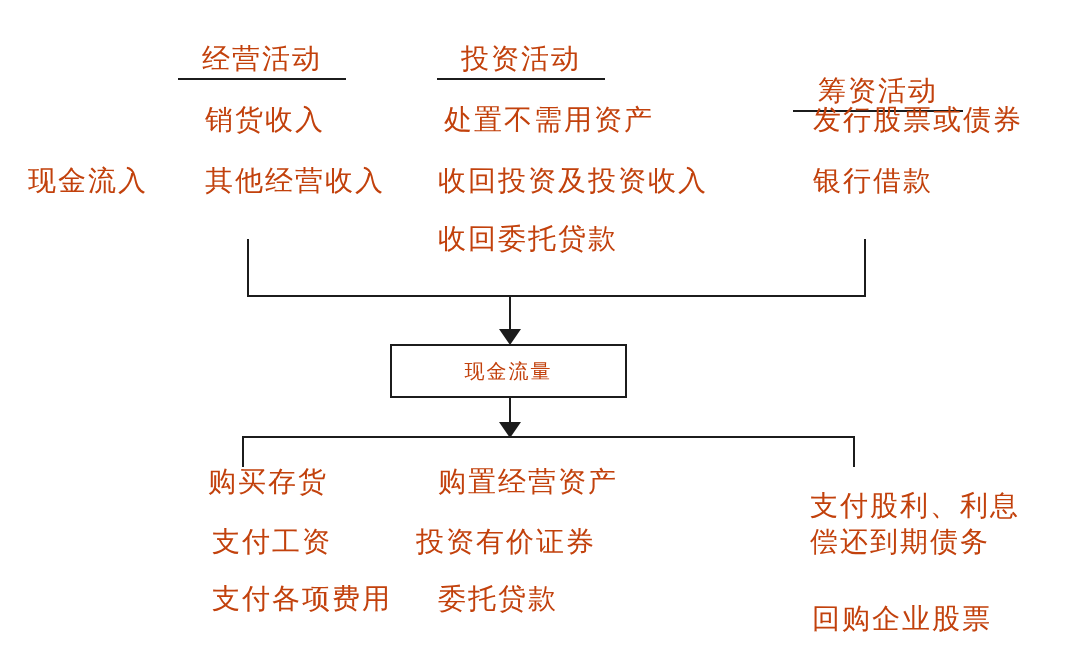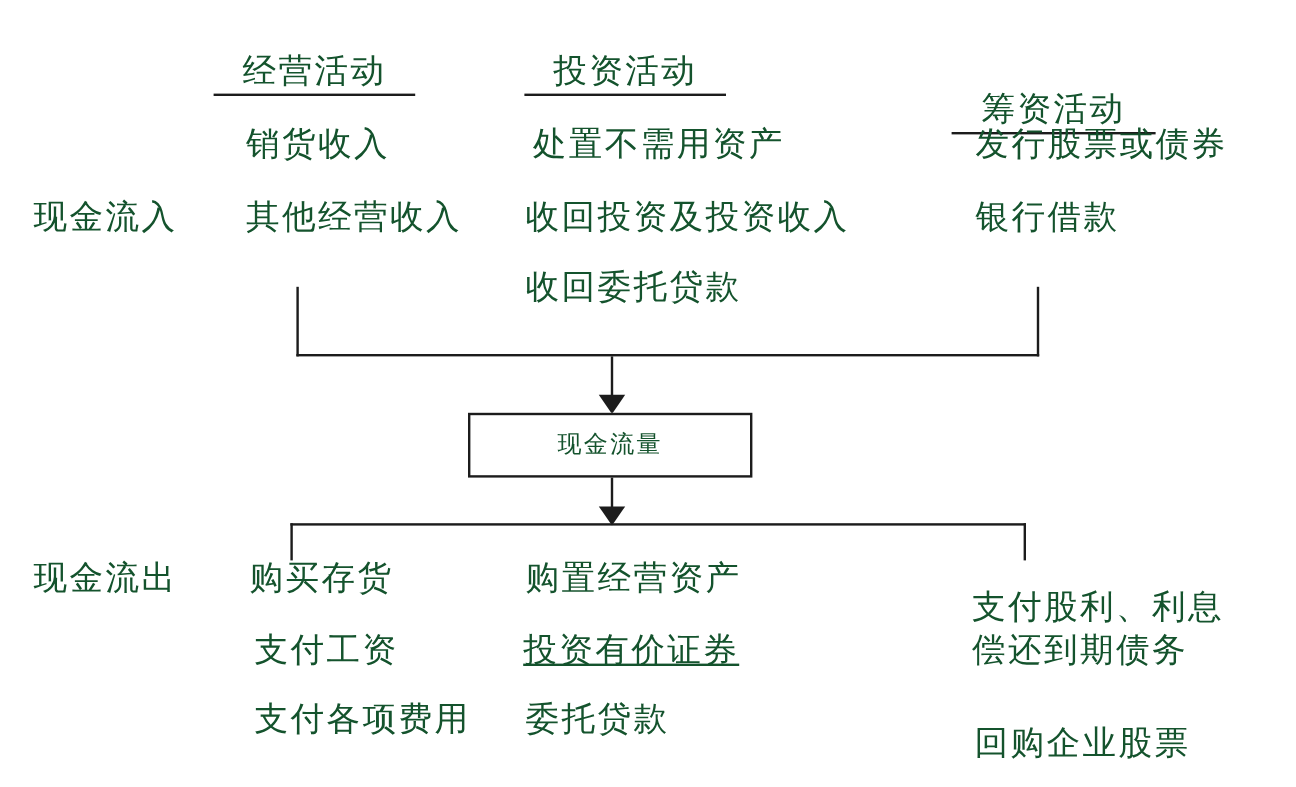--- a/index.html
+++ b/index.html
@@ -2,21 +2,21 @@
 <html><head>
 <meta charset="utf-8">
 <style>
   html, body { margin: 0; padding: 0; background: #ffffff; }
   .canvas {
     position: relative;
     width: 1080px;
     height: 656px;
     background: #ffffff;
     font-family: "Liberation Sans", "DejaVu Sans", sans-serif;
-    color: #14532d;
+    color: #c2410c;
     overflow: hidden;
   }
   .col-header {
     position: absolute;
     height: 36px;
     line-height: 34px;
     text-align: center;
     font-size: 28px;
     letter-spacing: 2px;
     border-bottom: 2px solid #1c1c1c;
@@ -65,21 +65,20 @@
 </head>
 <body>
 
 <div class="canvas">
 
   <div class="col-header" style="left:178px; top:42px; width:168px;">经营活动</div>
   <div class="col-header" style="left:437px; top:42px; width:168px;">投资活动</div>
   <div class="col-header" style="left:793px; top:42px; width:170px;margin-top:32px;">筹资活动</div>
 
   <div class="side-label" style="left:28px; top:166px;">现金流入</div>
-  <div class="side-label" style="left:28px; top:467px;">现金流出</div>
 
   <div class="item" style="left:205px; top:105px;">销货收入</div>
   <div class="item" style="left:205px; top:166px;text-align:right;">其他经营收入</div>
 
   <div class="item" style="left:444px; top:105px;">处置不需用资产</div>
   <div class="item" style="left:438px; top:166px;">收回投资及投资收入</div>
   <div class="item" style="left:438px; top:224px;">收回委托贷款</div>
 
   <div class="item" style="left:813px; top:105px;">发行股票或债券</div>
   <div class="item" style="left:813px; top:166px;">银行借款</div>
@@ -97,20 +96,20 @@
 
   <div class="line" style="left:242px; top:436px; width:613px; height:2px;"></div>
   <div class="line" style="left:242px; top:436px; width:2px; height:31px;"></div>
   <div class="line" style="left:853px; top:436px; width:2px; height:31px;"></div>
 
   <div class="item" style="left:208px; top:467px;">购买存货</div>
   <div class="item" style="left:212px; top:527px;">支付工资</div>
   <div class="item" style="left:212px; top:584px;">支付各项费用</div>
 
   <div class="item" style="left:438px; top:467px;">购置经营资产</div>
-  <div class="item" style="left:436px; top:527px;text-decoration:underline;">投资有价证券</div>
+  <div class="item" style="left:416px; top:527px;">投资有价证券</div>
   <div class="item" style="left:438px; top:584px;">委托贷款</div>
 
   <div class="item" style="left:810px; top:467px;margin-top:24px;">支付股利、利息</div>
   <div class="item" style="left:810px; top:527px;">偿还到期债务</div>
   <div class="item" style="left:812px; top:584px;margin-top:20px;">回购企业股票</div>
 
 </div>
 
 </body></html>

